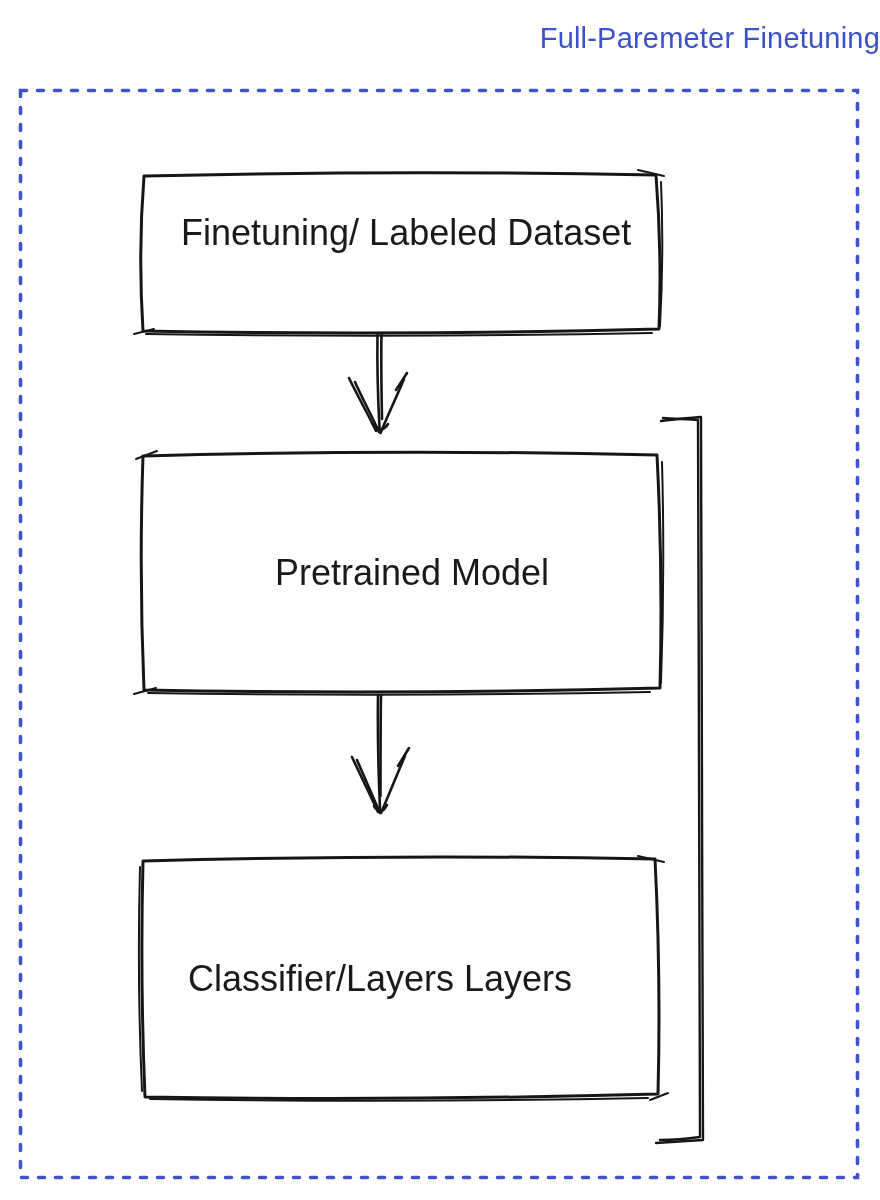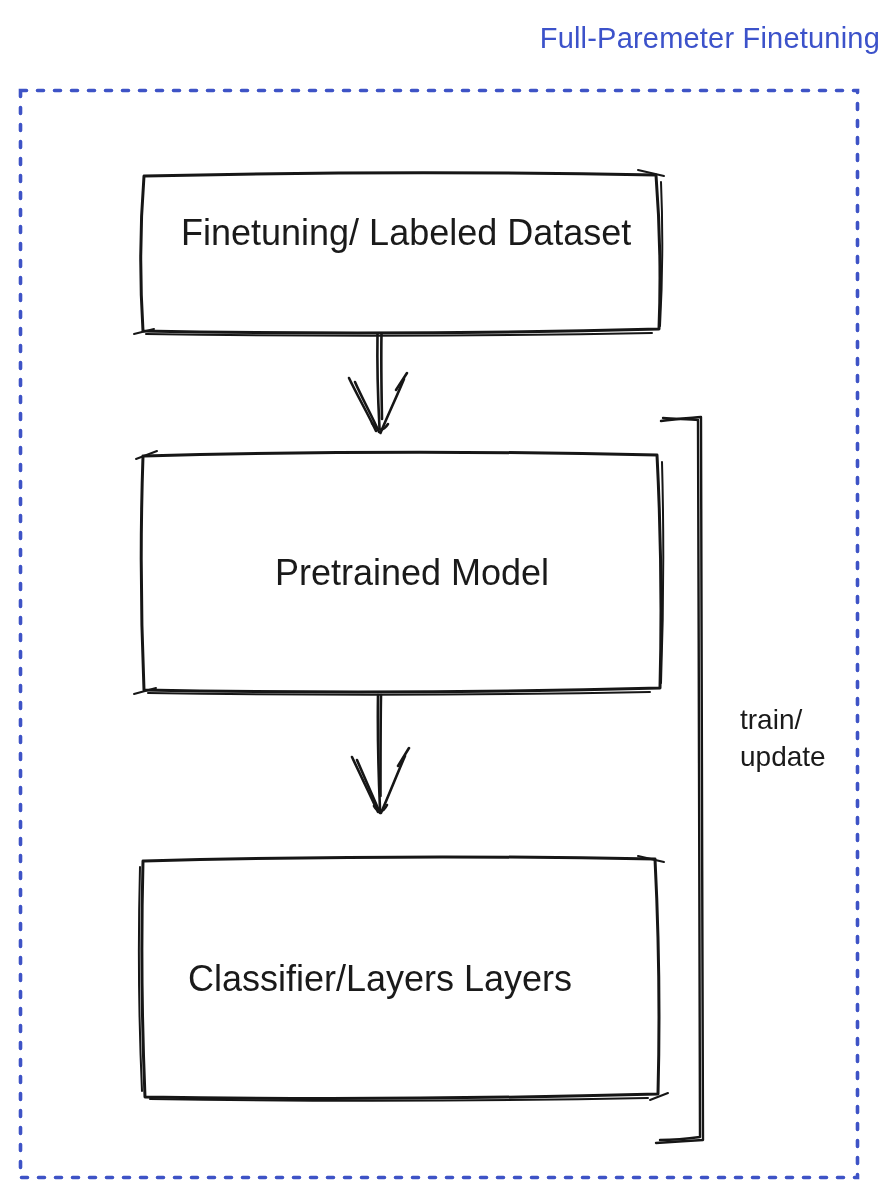--- a/index.html
+++ b/index.html
@@ -132,18 +132,14 @@
       <path class="sketch bracket-stroke" d="M 663,418 C 676,419 690,419 698,420 C 699,660 699,910 700,1137 C 686,1139 672,1140 660,1140"></path>
     </g>
   </svg>
 
   <div class="box-label label-dataset">Finetuning/ Labeled Dataset</div>
 
   <div class="box-label label-pretrained">Pretrained Model</div>
 
   <div class="box-label label-classifier">Classifier/Layers Layers</div>
 
-  <div class="bracket-label">
-    <div>train/</div>
-    <div>update</div>
-  </div>
 
 </div>
 
 </body></html>

